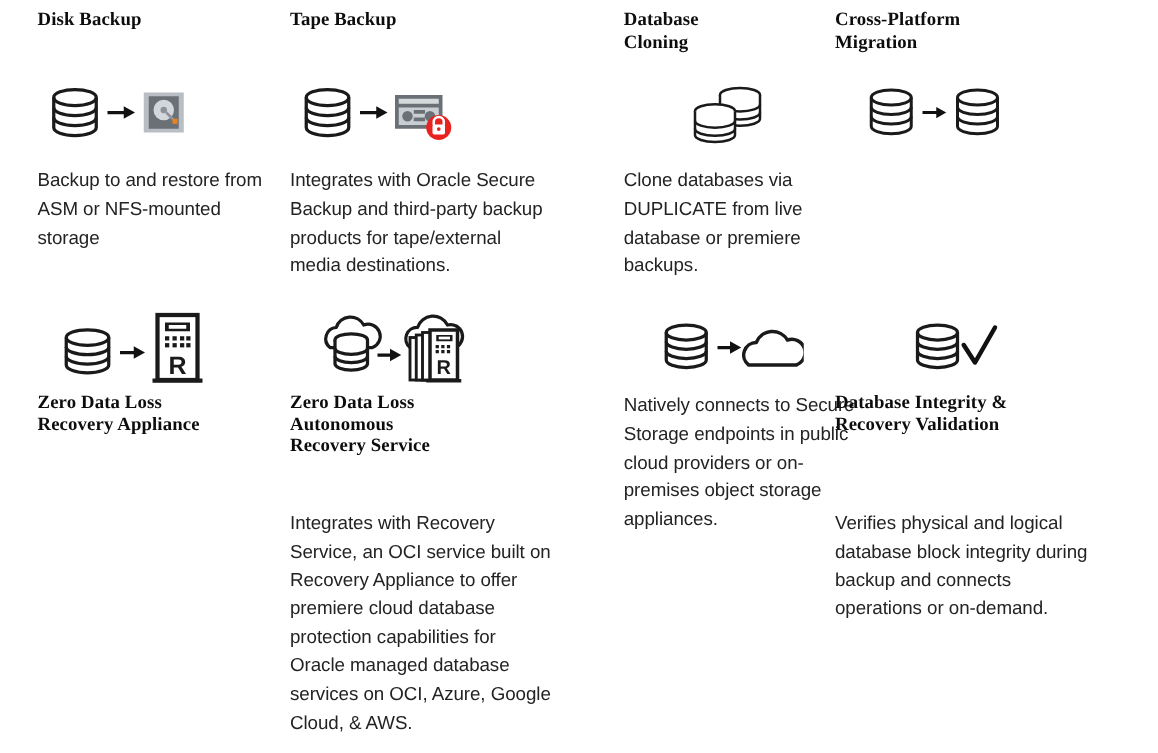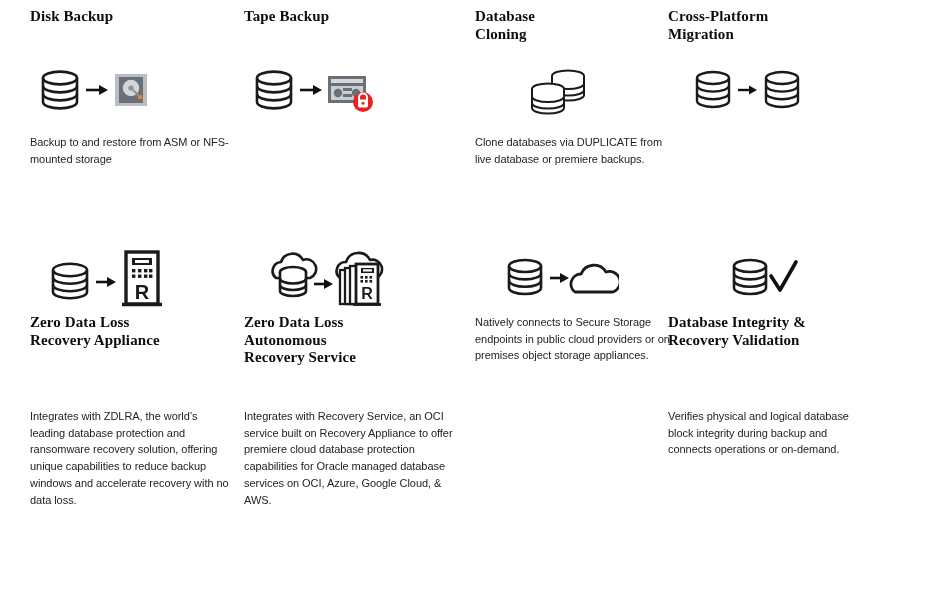--- a/index.html
+++ b/index.html
@@ -21,22 +21,22 @@
     left: 0; top: 0;
     width: 926px;
     height: 602px;
   }
   .card {
     position: absolute;
     box-sizing: border-box;
   }
   
   .col1 { left: 30px;  width: 200px; }
-  .col2 { left: 244px; width: 212px; }
-  .col3 { left: 475px; width: 200px; }
+  .col2 { left: 232px; width: 212px; }
+  .col3 { left: 499px; width: 200px; }
   .col4 { left: 668px; width: 205px; }
 
   .row1 { top: 8px;   height: 220px; }
   .row2 { top: 248px; height: 354px; }
 
   
   .heading {
     font-family: "Liberation Serif", serif;
     font-size: 15px;
     font-weight: 700;
@@ -48,21 +48,21 @@
   }
   .row1 .heading {
     height: 56px;
   }
   .row2 .heading {
     height: 92px;
   }
 
   
   .body-text {
-    font-size: 11px;
+    font-size: 15px;
     line-height: 1.52;
     color: #232323;
     margin: 0;
     letter-spacing: -0.05px;
   }
   .row1 .body-text { margin-top: 4px; }
   .row2 .body-text { margin-top: 2px; }
 
   
   .icon-area {
@@ -143,20 +143,21 @@
           <rect x="95" y="28" width="9" height="3" fill="#6b7077"></rect>
         </g>
         <g>
           <circle cx="115" cy="36" r="10" fill="#e8231f"></circle>
           <path d="M111 34 v-2.5 a4 4 0 0 1 8 0 v2.5" fill="none" stroke="#fff" stroke-width="2"></path>
           <rect x="110" y="33.5" width="10" height="8" rx="1.4" fill="#fff"></rect>
           <circle cx="115" cy="37.2" r="1.5" fill="#e8231f"></circle>
         </g>
       </svg>
     </div>
+    <div class="body-text">Integrates with Oracle Secure Backup and third-party backup products for tape/external media destinations.</div>
   </div>
 
   <div class="card col3 row1">
     <div class="heading">Database
 Cloning</div>
     <div class="icon-area icon-offset-3">
       <svg width="80" height="56" viewBox="0 0 80 56">
         <g fill="#fff" stroke="#1a1a1a" stroke-width="2">
           <ellipse cx="41" cy="10" rx="16" ry="5.6"></ellipse>
           <path d="M25 10 v19 a16 5.6 0 0 0 32 0 v-19"></path>
@@ -230,21 +231,20 @@
             <rect x="94" y="26.5" width="3.4" height="3.4"></rect>
             <rect x="100" y="26.5" width="3.4" height="3.4"></rect>
             <rect x="105" y="26.5" width="3.4" height="3.4"></rect>
           </g>
           <text x="98" y="51" font-family="Liberation Sans, sans-serif" font-size="20" font-weight="700" fill="#1a1a1a" text-anchor="middle">R</text>
         </g>
       </svg>
     </div>
     <div class="heading">Zero Data Loss
 Recovery Appliance</div>
-    <div class="body-text">Integrates with ZDLRA, the world’s leading database protection and ransomware recovery solution, offering unique capabilities to reduce backup windows and accelerate recovery with no data loss.</div>
   </div>
 
   <div class="card col2 row2">
     <div class="icon-area icon-offset-r2">
       <svg width="135" height="62" viewBox="0 0 135 62">
         <g>
           <path d="M8 30 a9 9 0 0 1 5 -16 a12 12 0 0 1 22 -2 a9 9 0 0 1 7 18 z" fill="none" stroke="#1a1a1a" stroke-width="2.6" stroke-linejoin="round"></path>
           <g fill="#fff" stroke="#1a1a1a" stroke-width="2.6">
             <ellipse cx="25" cy="24" rx="13" ry="5"></ellipse>
             <path d="M12 24 v19 a13 5 0 0 0 26 0 v-19"></path>

